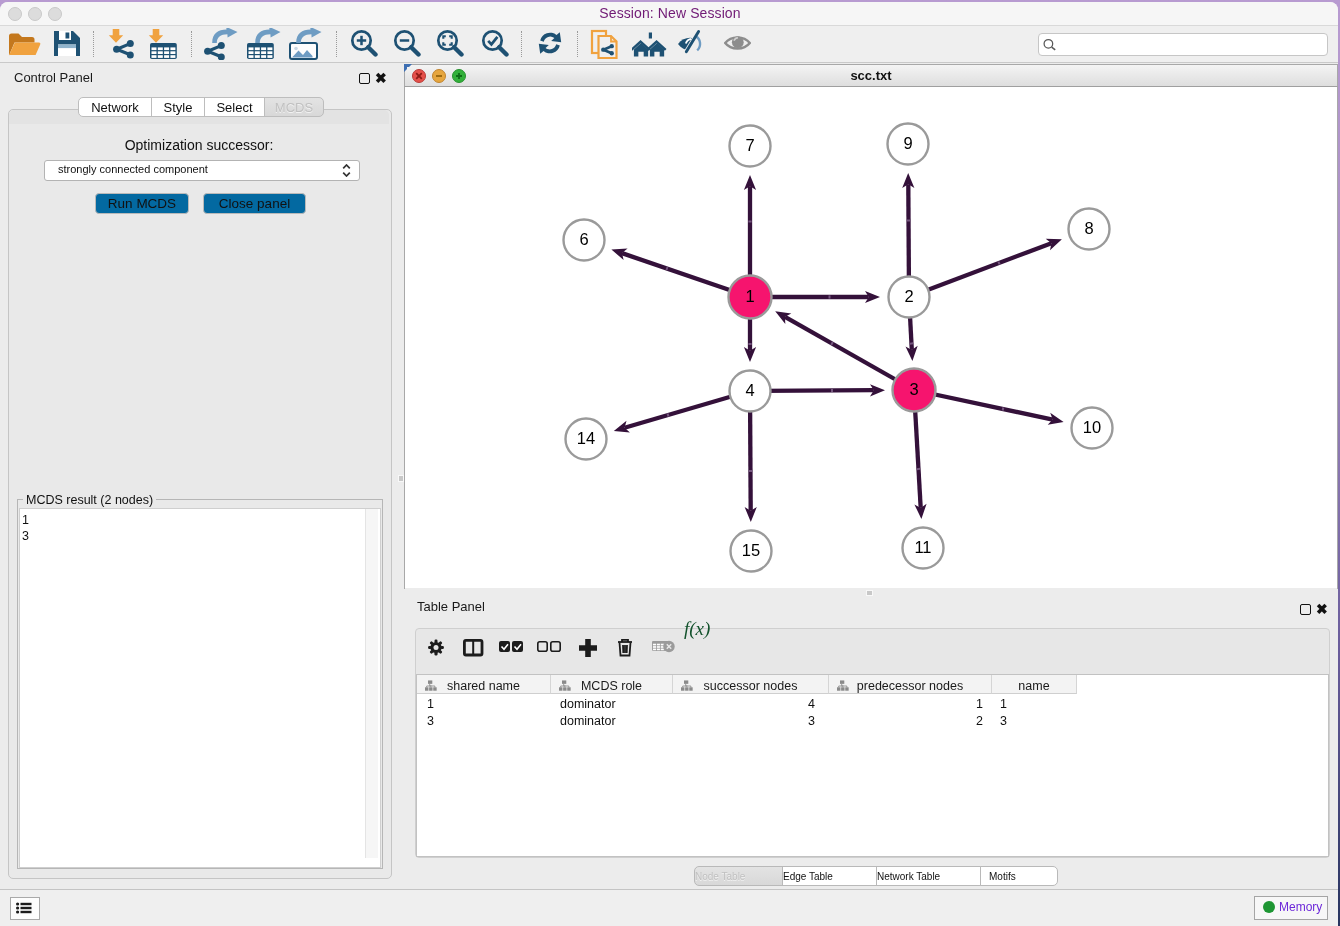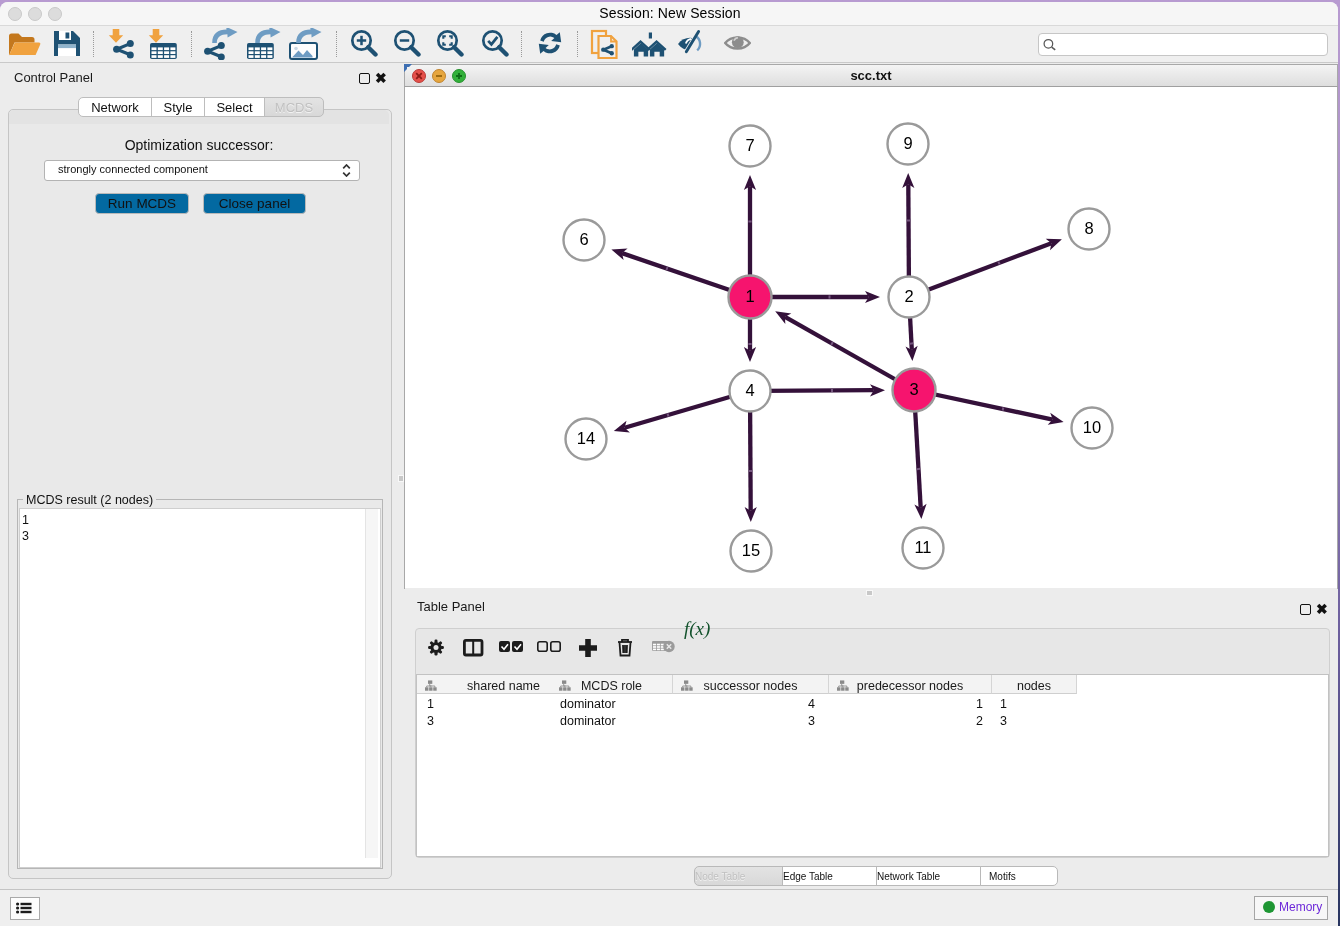--- a/index.html
+++ b/index.html
@@ -2,21 +2,21 @@
 <html><head><meta charset="utf-8">
 <style>
 html,body{margin:0;padding:0;}
 body{width:1340px;height:926px;overflow:hidden;font-family:"Liberation Sans",sans-serif;position:relative;
 background:linear-gradient(180deg,#b89bd1 0%,#a98fc4 30%,#6a5d9c 70%,#27345f 100%);}
 #win{position:absolute;left:0;top:2px;width:1338px;height:924px;background:#ececec;border-radius:8px 8px 4px 4px;}
 .abs{position:absolute;}
 
 #titlebar{left:0;top:2px;width:1338px;height:23px;background:#f6f6f6;border-radius:8px 8px 0 0;border-bottom:1px solid #d9d9d9;}
 .tl{width:12px;height:12px;border-radius:50%;background:#dcdcdc;border:1px solid #c9c9c9;top:7px;}
-#wtitle{width:100%;text-align:center;top:5px;font-size:14px;letter-spacing:0.1px;color:#000000;}
+#wtitle{width:100%;text-align:center;top:5px;font-size:14px;letter-spacing:0.1px;color:#701a75;}
 
 #toolbar{left:0;top:26px;width:1338px;height:36px;background:#efefef;border-bottom:1px solid #c9c9c9;}
 .tsep{top:5px;width:0;height:26px;border-left:1px dotted #9a9a9a;}
 #searchbox{left:1038px;top:33px;width:288px;height:21px;background:#fff;border:1px solid #c6c6c6;border-radius:4px;}
 
 #cp-title{left:14px;top:70px;font-size:13px;color:#1a1a1a;}
 .sqbtn{width:9px;height:9px;border:1.5px solid #111;border-radius:2px;}
 #cp-pane{left:8px;top:109px;width:382px;height:768px;background:#e9e9e9;border:1px solid #c5c5c5;border-radius:5px;}
 #cp-pane-top{left:9px;top:110px;width:380px;height:14px;background:#e3e3e3;border-radius:5px 5px 0 0;}
 .tab{top:97px;height:18px;background:#fff;border:1px solid #bdbdbd;font-size:13px;color:#111;text-align:center;line-height:19px;font-weight:400;}
@@ -389,21 +389,21 @@
       <rect x="1.5" y="12.2" width="5" height="2.7" fill="#fff"></rect>
       <rect x="7.8" y="12.2" width="5" height="2.7" fill="#fff"></rect>
       <rect x="14.1" y="12.2" width="5" height="2.7" fill="#fff"></rect>
       <rect x="20.4" y="12.2" width="5" height="2.7" fill="#fff"></rect>
     </g>
     <circle cx="17" cy="9.5" r="5.7" fill="#9b9b9b"></circle>
     <path d="M14.8 7.3 l4.4 4.4 M19.2 7.3 l-4.4 4.4" stroke="#e7e7e7" stroke-width="1.5"></path>
   </svg>
 <div class="abs" style="left:684px;top:618px;font-family:'Liberation Serif',serif;font-style:italic;font-size:19px;color:#14532d;"><i>f</i>(<i>x</i>)</div>
 <div id="tp-table" class="abs"></div>
-<div class="th abs" style="left:417px;width:133px;padding-left:20px;">shared name</div>
+<div class="th abs" style="left:417px;width:133px;">shared name</div>
 <svg class="abs" style="left:425px;top:680px" width="12" height="12" viewBox="0 0 14 13">
     <g fill="#8a8a8a">
       <rect x="3.5" y="0" width="5" height="4"></rect>
       <rect x="0" y="8" width="4" height="4"></rect>
       <rect x="4.8" y="8" width="4" height="4"></rect>
       <rect x="9.6" y="8" width="4" height="4"></rect>
       <path d="M5.5 4 v3 M2 8 v-1.5 h9.5 v1.5 M6.8 5.5 v2.5" stroke="#8a8a8a" stroke-width="1" fill="none"></path>
     </g>
   </svg>
 <div class="th abs" style="left:551px;width:121px;">MCDS role</div>
@@ -429,21 +429,21 @@
 <div class="th abs" style="left:829px;width:162px;">predecessor nodes</div>
 <svg class="abs" style="left:837px;top:680px" width="12" height="12" viewBox="0 0 14 13">
     <g fill="#8a8a8a">
       <rect x="3.5" y="0" width="5" height="4"></rect>
       <rect x="0" y="8" width="4" height="4"></rect>
       <rect x="4.8" y="8" width="4" height="4"></rect>
       <rect x="9.6" y="8" width="4" height="4"></rect>
       <path d="M5.5 4 v3 M2 8 v-1.5 h9.5 v1.5 M6.8 5.5 v2.5" stroke="#8a8a8a" stroke-width="1" fill="none"></path>
     </g>
   </svg>
-<div class="th abs" style="left:992px;width:84px;">nodes</div>
+<div class="th abs" style="left:992px;width:84px;">name</div>
 <div class="td abs" style="left:427px;top:697px;">1</div>
 <div class="td abs" style="left:560px;top:697px;">dominator</div>
 <div class="td abs" style="left:673px;top:697px;width:142px;text-align:right;">4</div>
 <div class="td abs" style="left:829px;top:697px;width:154px;text-align:right;">1</div>
 <div class="td abs" style="left:1000px;top:697px;">1</div>
 <div class="td abs" style="left:427px;top:714px;">3</div>
 <div class="td abs" style="left:560px;top:714px;">dominator</div>
 <div class="td abs" style="left:673px;top:714px;width:142px;text-align:right;">3</div>
 <div class="td abs" style="left:829px;top:714px;width:154px;text-align:right;">2</div>
 <div class="td abs" style="left:1000px;top:714px;">3</div>

